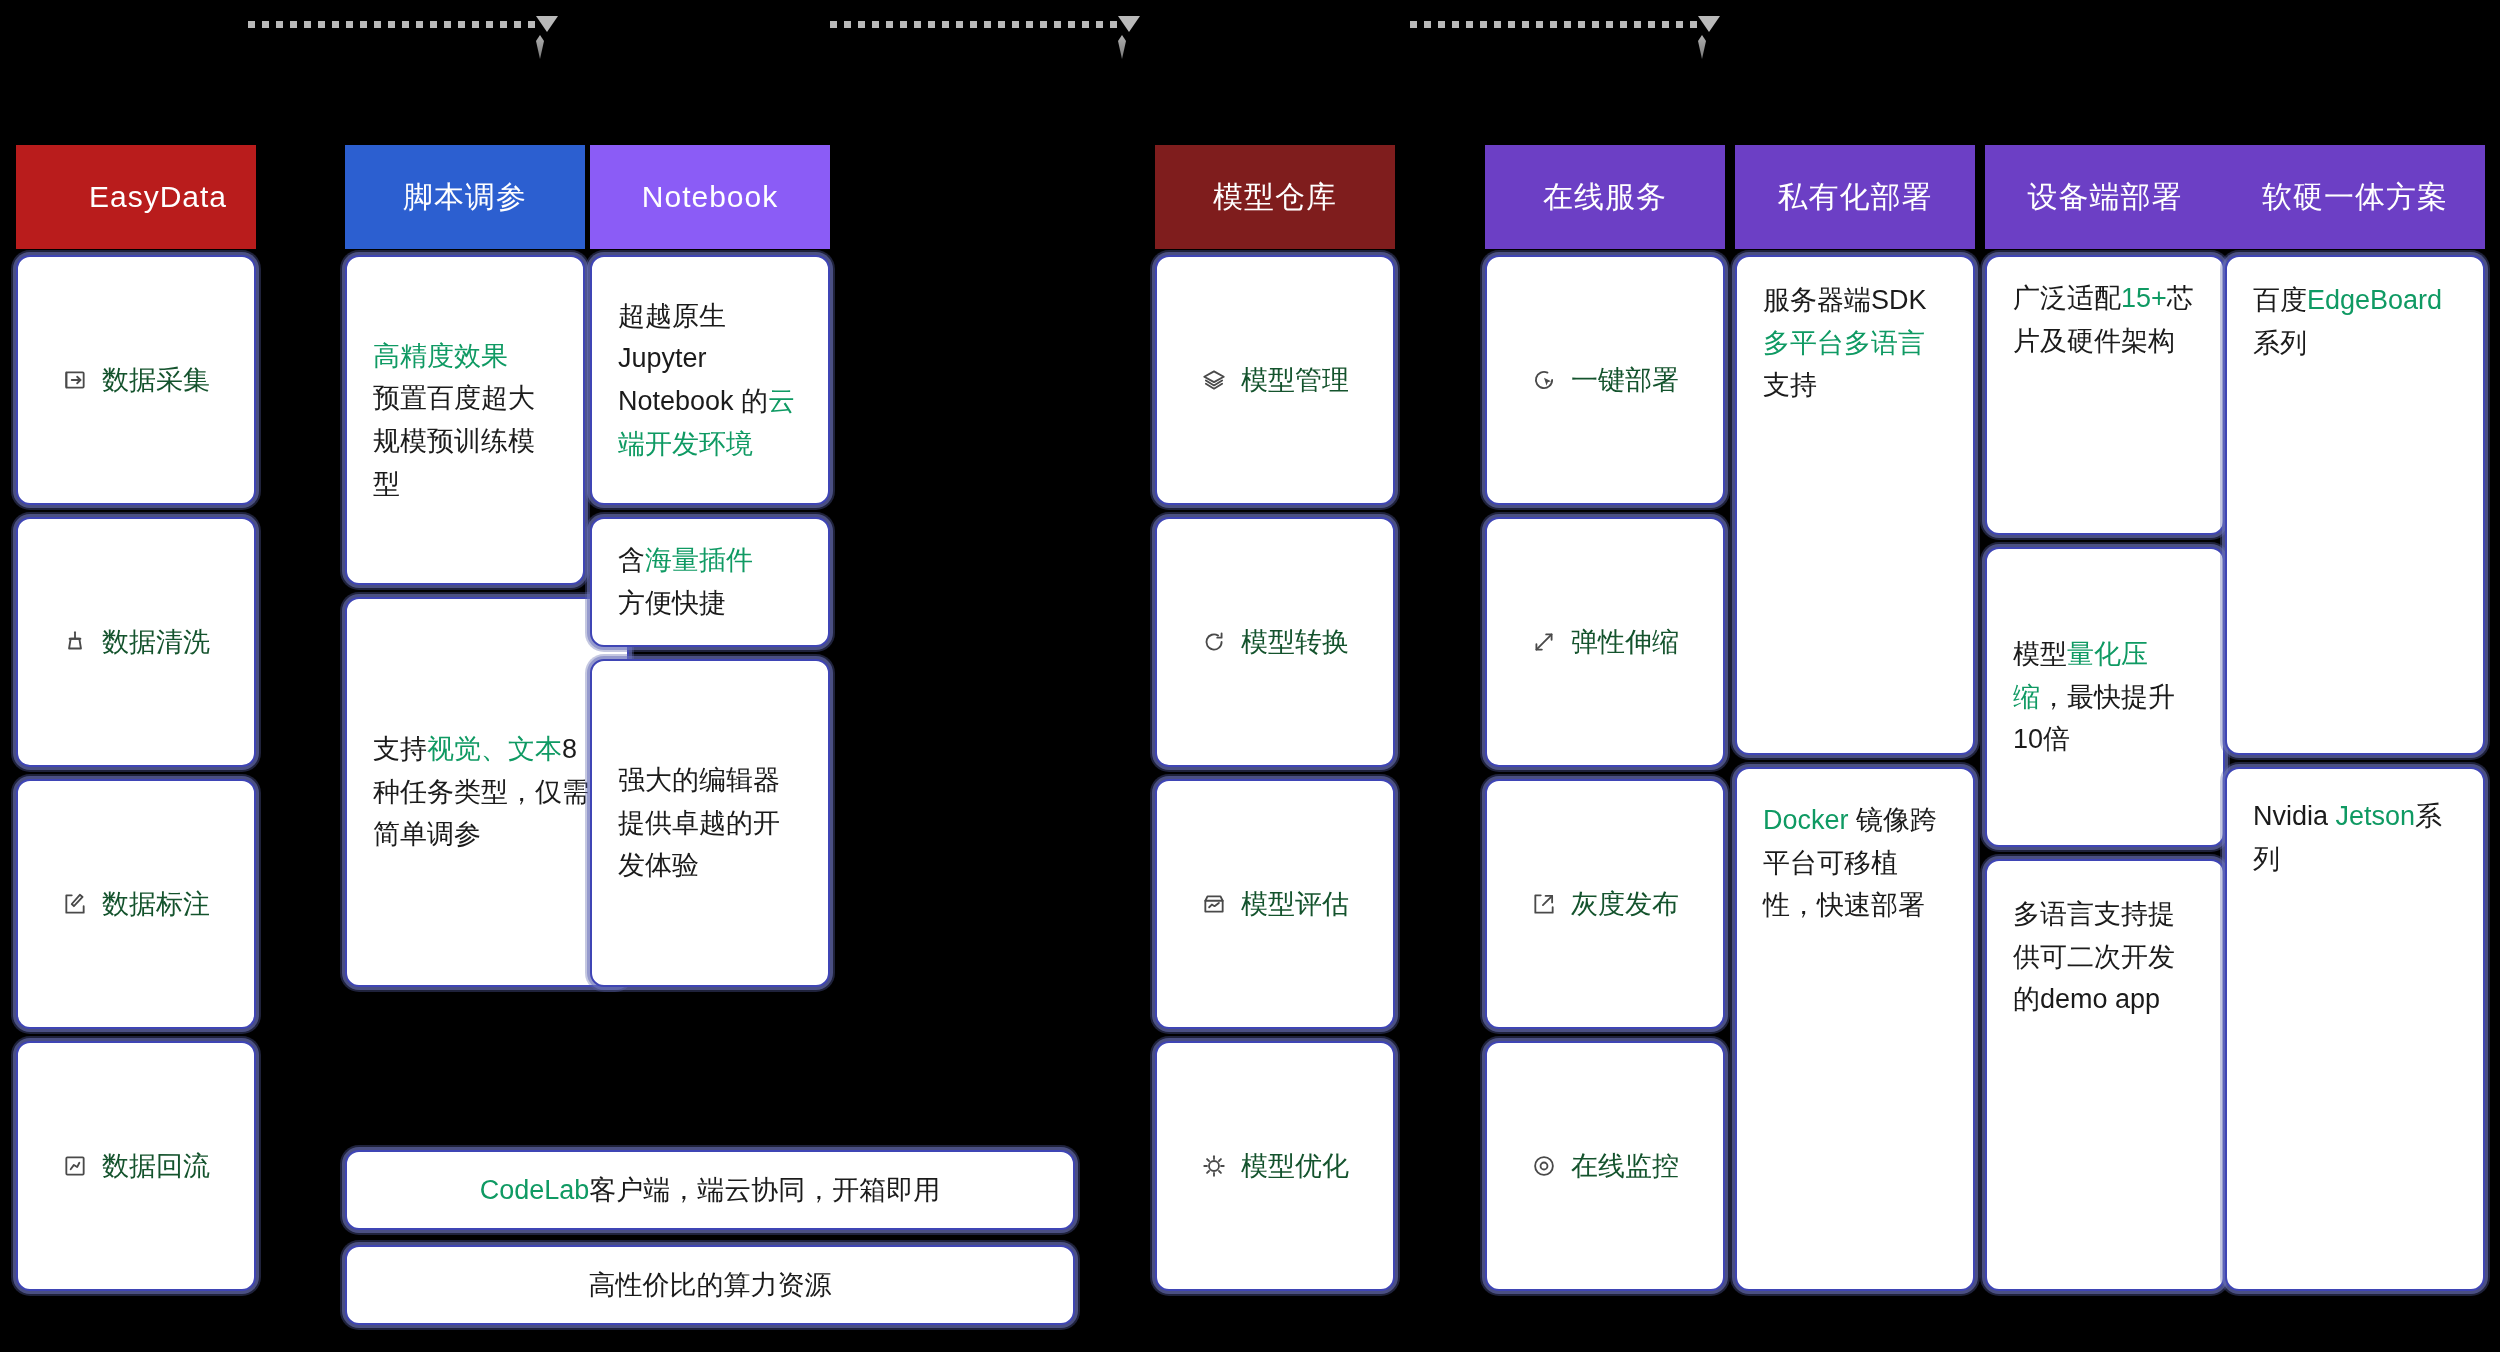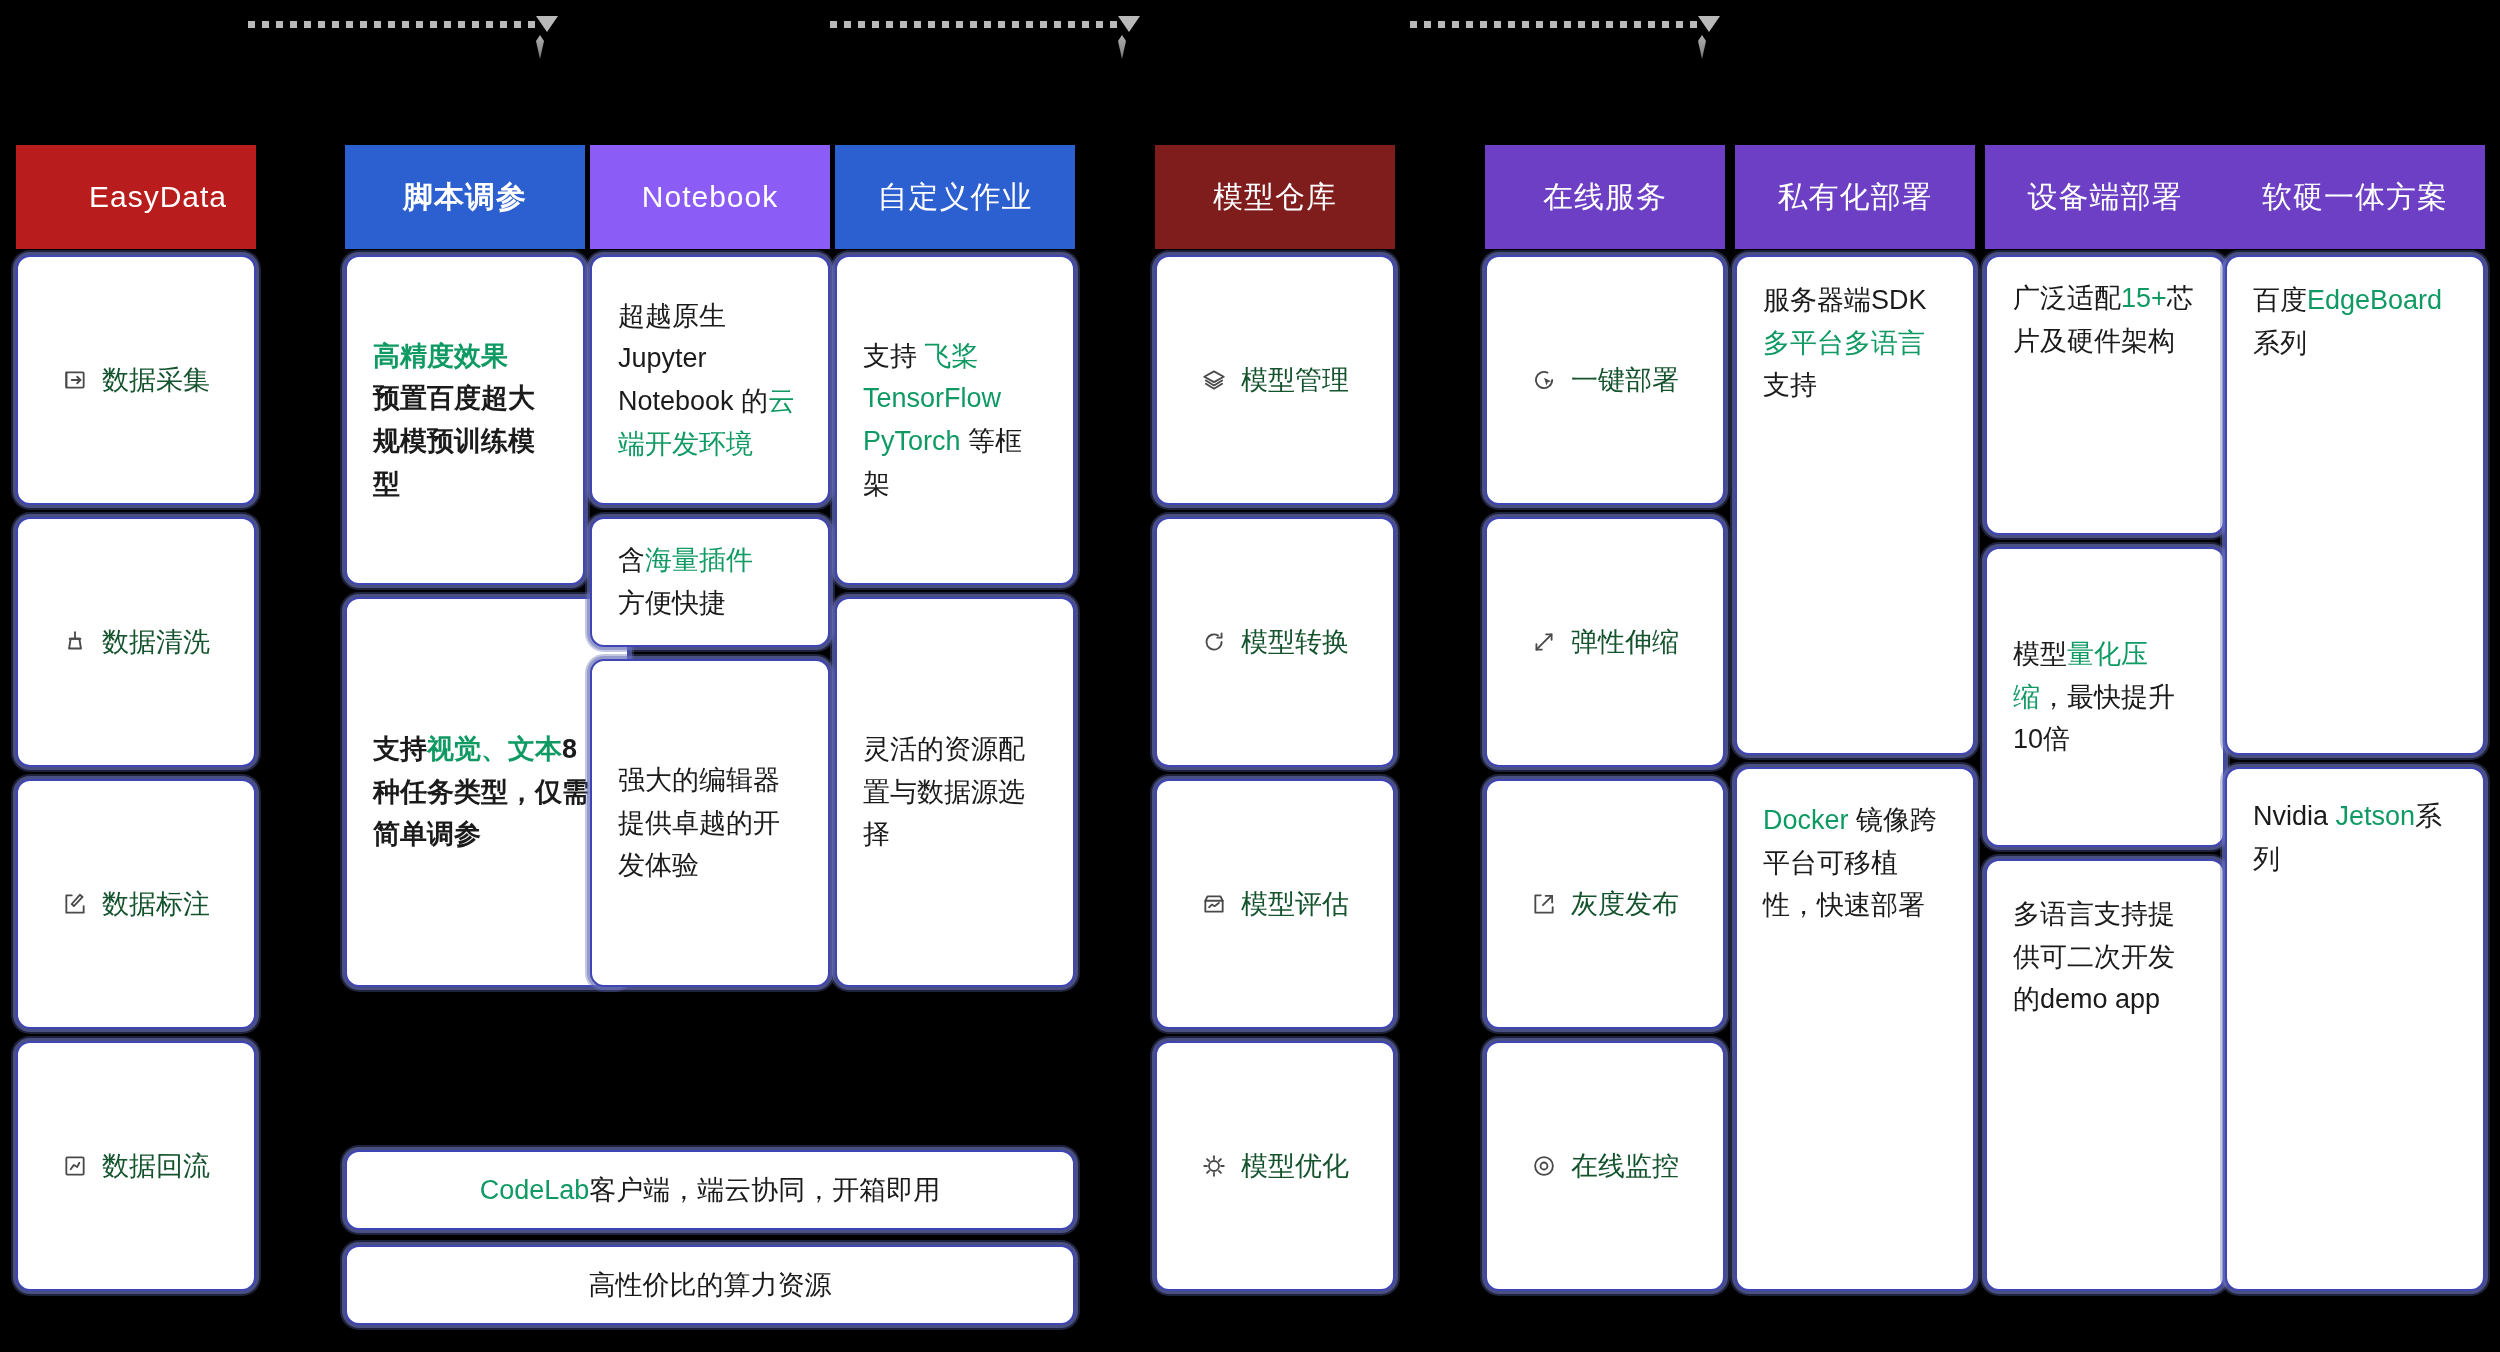--- a/index.html
+++ b/index.html
@@ -133,21 +133,21 @@
           <svg class="ico" viewBox="0 0 24 24">
             <rect x="4" y="4" width="16" height="16" rx="1"></rect>
             <polyline points="8,15 11,11 14,13 16,9"></polyline>
           </svg>
           <span class="label">数据回流</span>
         </div>
       </div>
     </div>
   </div>
 
-  <div class="col" style="left:345px; top:145px; width:240px;font-weight:bold;">
+  <div class="col" style="left:345px; top:145px; width:240px;">
     <div class="header" style="background:#2c5fd0;">
       <span>脚本调参</span>
     </div>
     <div class="cards" style="top:110px;">
       <div class="card" style="left:0; top:0; width:240px; height:330px;">
         <div class="para">
           <span class="g">高精度效果</span><br>
           <span>预置百度超大规模预训练模型</span>
         </div>
       </div>
@@ -176,37 +176,20 @@
         </div>
       </div>
       <div class="card" style="left:0; top:404px; width:240px; height:328px;">
         <div class="para">
           <span>强大的编辑器提供卓越的开发体验</span>
         </div>
       </div>
     </div>
   </div>
 
-  <div class="col" style="left:835px; top:145px; width:240px;">
-    <div class="header" style="background:#2c5fd0;">
-      <span>自定义作业</span>
-    </div>
-    <div class="cards" style="top:110px;">
-      <div class="card" style="left:0; top:0; width:240px; height:330px;">
-        <div class="para">
-          <span>支持 </span><span class="g">飞桨 TensorFlow PyTorch</span><span> 等框架</span>
-        </div>
-      </div>
-      <div class="card" style="left:0; top:342px; width:240px; height:390px;">
-        <div class="para">
-          <span>灵活的资源配置与数据源选择</span>
-        </div>
-      </div>
-    </div>
-  </div>
 
   <div class="card centered" style="left:345px; top:1150px; width:730px; height:80px;">
     <div class="wide">
       <span class="g">CodeLab</span><span>客户端，端云协同，开箱即用</span>
     </div>
   </div>
   <div class="card centered" style="left:345px; top:1245px; width:730px; height:80px;">
     <div class="wide">
       <span>高性价比的算力资源</span>
     </div>

